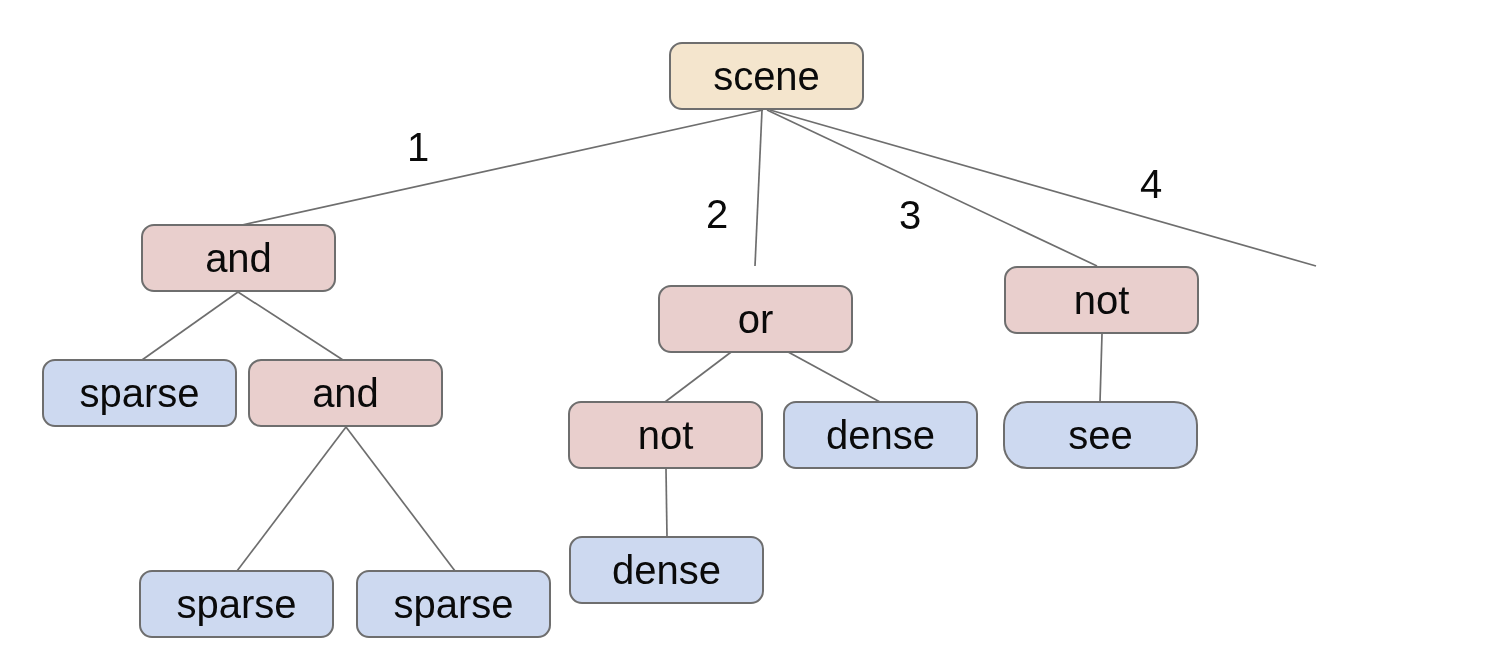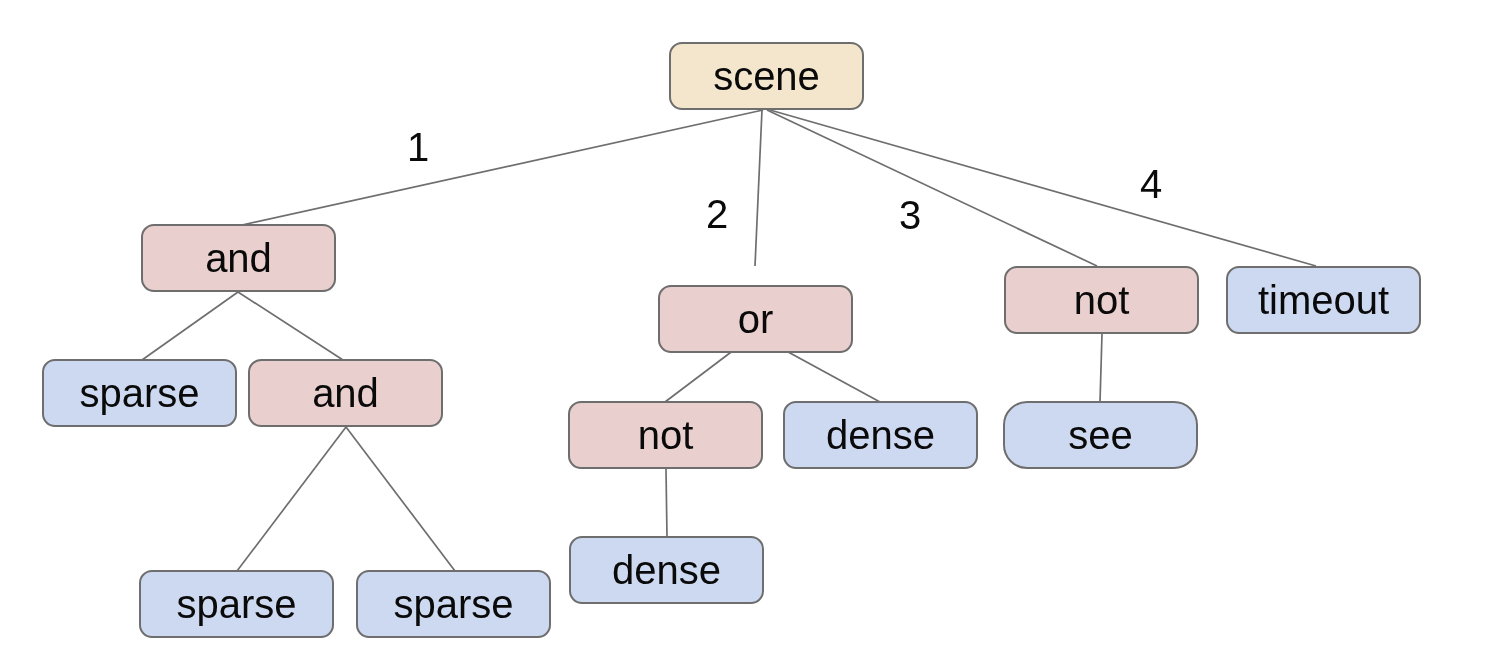--- a/index.html
+++ b/index.html
@@ -88,21 +88,20 @@
 
   <span class="edge-label" id="el-1">1</span>
   <span class="edge-label" id="el-2">2</span>
   <span class="edge-label" id="el-3">3</span>
   <span class="edge-label" id="el-4">4</span>
 
   <div class="node" id="n-scene" style="background: rgb(244, 229, 205);">scene</div>
   <div class="node" id="n-and1" style="background: rgb(233, 207, 205);">and</div>
   <div class="node" id="n-or1" style="background: rgb(233, 207, 205);">or</div>
   <div class="node" id="n-not1" style="background: rgb(233, 207, 205);">not</div>
-  <div class="node" id="n-timeout" style="background: rgb(205, 217, 240);">timeout</div>
   <div class="node" id="n-sparse1" style="background: rgb(205, 217, 240);">sparse</div>
   <div class="node" id="n-and2" style="background: rgb(233, 207, 205);">and</div>
   <div class="node" id="n-not2" style="background: rgb(233, 207, 205);">not</div>
   <div class="node" id="n-dense1" style="background: rgb(205, 217, 240);">dense</div>
   <div class="node" id="n-see" style="background: rgb(205, 217, 240); border-radius: 24px;">see</div>
   <div class="node" id="n-sparse2" style="background: rgb(205, 217, 240);">sparse</div>
   <div class="node" id="n-sparse3" style="background: rgb(205, 217, 240);">sparse</div>
   <div class="node" id="n-dense2" style="background: rgb(205, 217, 240);">dense</div>
 
 </div>

